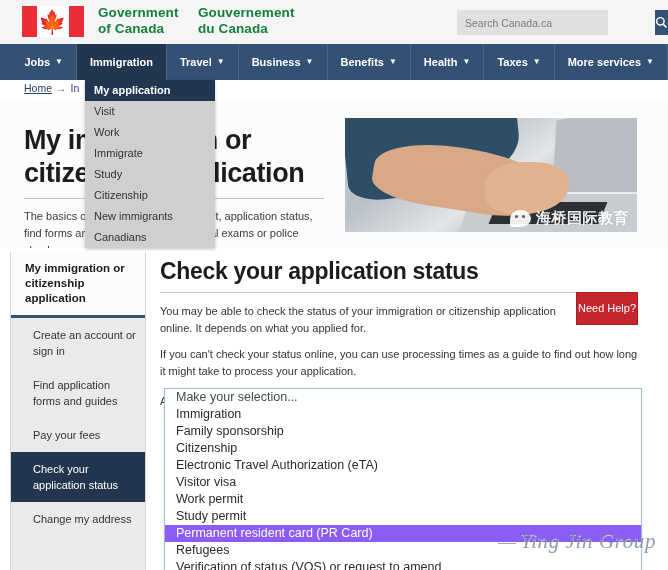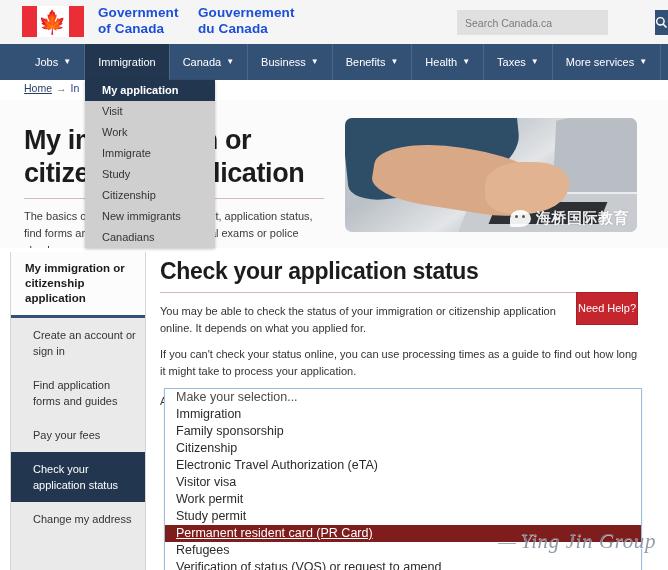--- a/index.html
+++ b/index.html
@@ -22,21 +22,21 @@
     background: #fff; display: flex;
   }
   .flag .bar-red { width: 15px; background: #EA2D37; }
   .flag .mid { flex: 1; background: #fff; position: relative; }
   .flag .leaf {
     position: absolute; left: 50%; top: 50%; transform: translate(-50%,-50%);
     font-size: 23px; color: #EA2D37; line-height: 1;
   }
   .wordmark {
     position: absolute; left: 98px; top: 5px;
-    font-size: 13.5px; font-weight: bold; color: #1d4ed8; line-height: 16px;
+    font-size: 13.5px; font-weight: bold; color: #15803d; line-height: 16px;
     letter-spacing: .1px;
   }
   .wordmark.fr { left: 198px; }
 
   .searchwrap {
     position: absolute; right: 18px; top: 10px; height: 28px; width: 193px;
     display: flex;
     gap: 47px;
   }
   .searchinput {
@@ -57,33 +57,34 @@
     background: #335075;
     display: flex; align-items: stretch;
     font-size: 11px;
   }
   .navspacer { width: 22px; }
   .navitem {
     display: flex; align-items: center; gap: 5px;
     padding: 12px 13px; color: #fff; cursor: pointer;
     border-right: 1px solid #4b6785;
     white-space: nowrap;
+    font-weight: bold;
   }
   .navitem:first-of-type { border-left: 1px solid #4b6785; }
   .navitem.active { background: #22374f; }
   .caret { font-size: 8px; line-height: 1; }
 
   
   .navdrop {
     position: absolute; top: 80px; left: 85px; width: 130px;
     background: #cfcfcf; z-index: 40;
     box-shadow: 0 1px 3px rgba(0,0,0,.25);
   }
   .navdrop .dd-item {
-    padding: 3px 17px; font-size: 11px; color: #333; cursor: pointer;
+    padding: 3px 9px; font-size: 11px; color: #333; cursor: pointer;
     line-height: 15px;
   }
   .navdrop .dd-item.first {
     background: #22374f; color: #fff; font-weight: bold;
   }
 
   
   .breadcrumb {
     position: absolute; top: 82px; left: 24px;
     font-size: 10.5px; color: #2b4380; z-index: 5;
@@ -104,21 +105,20 @@
   .herorule {
     margin-top: 8px; width: 300px; height: 1px; background: #d8b6bd;
   }
   .herobody {
     margin-top: 9px; font-size: 11px; color: #3b3b3b; line-height: 17px;
   }
   .heroimg {
     position: absolute; left: 345px; top: 18px; width: 292px; height: 114px;
     background: linear-gradient(145deg,#cfd3d6 0%, #b9c0c6 30%, #e3e5e7 55%, #9aa4ad 80%, #d6d9dc 100%);
     overflow: hidden;
-    border-radius: 7px;
   }
   .heroimg .shirt {
     position: absolute; left: 0; top: -10px; width: 175px; height: 86px;
     background: #2e4e68; border-radius: 0 0 60% 20%;
     transform: rotate(-6deg);
   }
   .heroimg .arm {
     position: absolute; left: 28px; top: 30px; width: 175px; height: 62px;
     background: #d8a887; border-radius: 48% 46% 35% 30%;
     transform: rotate(9deg);
@@ -218,21 +218,21 @@
     position: absolute; left: 4px; top: 136px; width: 478px;
     background: #fff; border: 1px solid #9cbfe0;
     box-shadow: 0 1px 2px rgba(0,0,0,.12);
     z-index: 30;
   }
   .lb-item {
     padding: 0 0 0 11px; height: 17px; line-height: 17px;
     font-size: 12.5px; color: #2b2b2b; cursor: pointer;
     white-space: nowrap; overflow: hidden;
   }
-  .lb-item.sel { background: #7f1d1d; color: #fff; text-decoration: underline; }
+  .lb-item.sel { background: #8b5cf6; color: #fff; }
   .lb-item.placeholder { color: #4a4a4a; }
 
   
   .yingjin {
     position: absolute; right: 12px; bottom: 16px; z-index: 60;
     font-family: "Liberation Serif", serif; font-style: italic;
     font-size: 21px; color: #7d8a9c; opacity: .85;
     letter-spacing: .6px;
     text-shadow: 0 1px 0 rgba(255,255,255,.9);
     pointer-events: none;
@@ -283,21 +283,21 @@
   <div class="mainnav">
     <div class="navspacer"></div>
     <div class="navitem">
       <span>Jobs</span>
       <span class="caret">▼</span>
     </div>
     <div class="navitem active">
       <span>Immigration</span>
     </div>
     <div class="navitem">
-      <span>Canada</span>
+      <span>Travel</span>
       <span class="caret">▼</span>
     </div>
     <div class="navitem">
       <span>Business</span>
       <span class="caret">▼</span>
     </div>
     <div class="navitem">
       <span>Benefits</span>
       <span class="caret">▼</span>
     </div>

